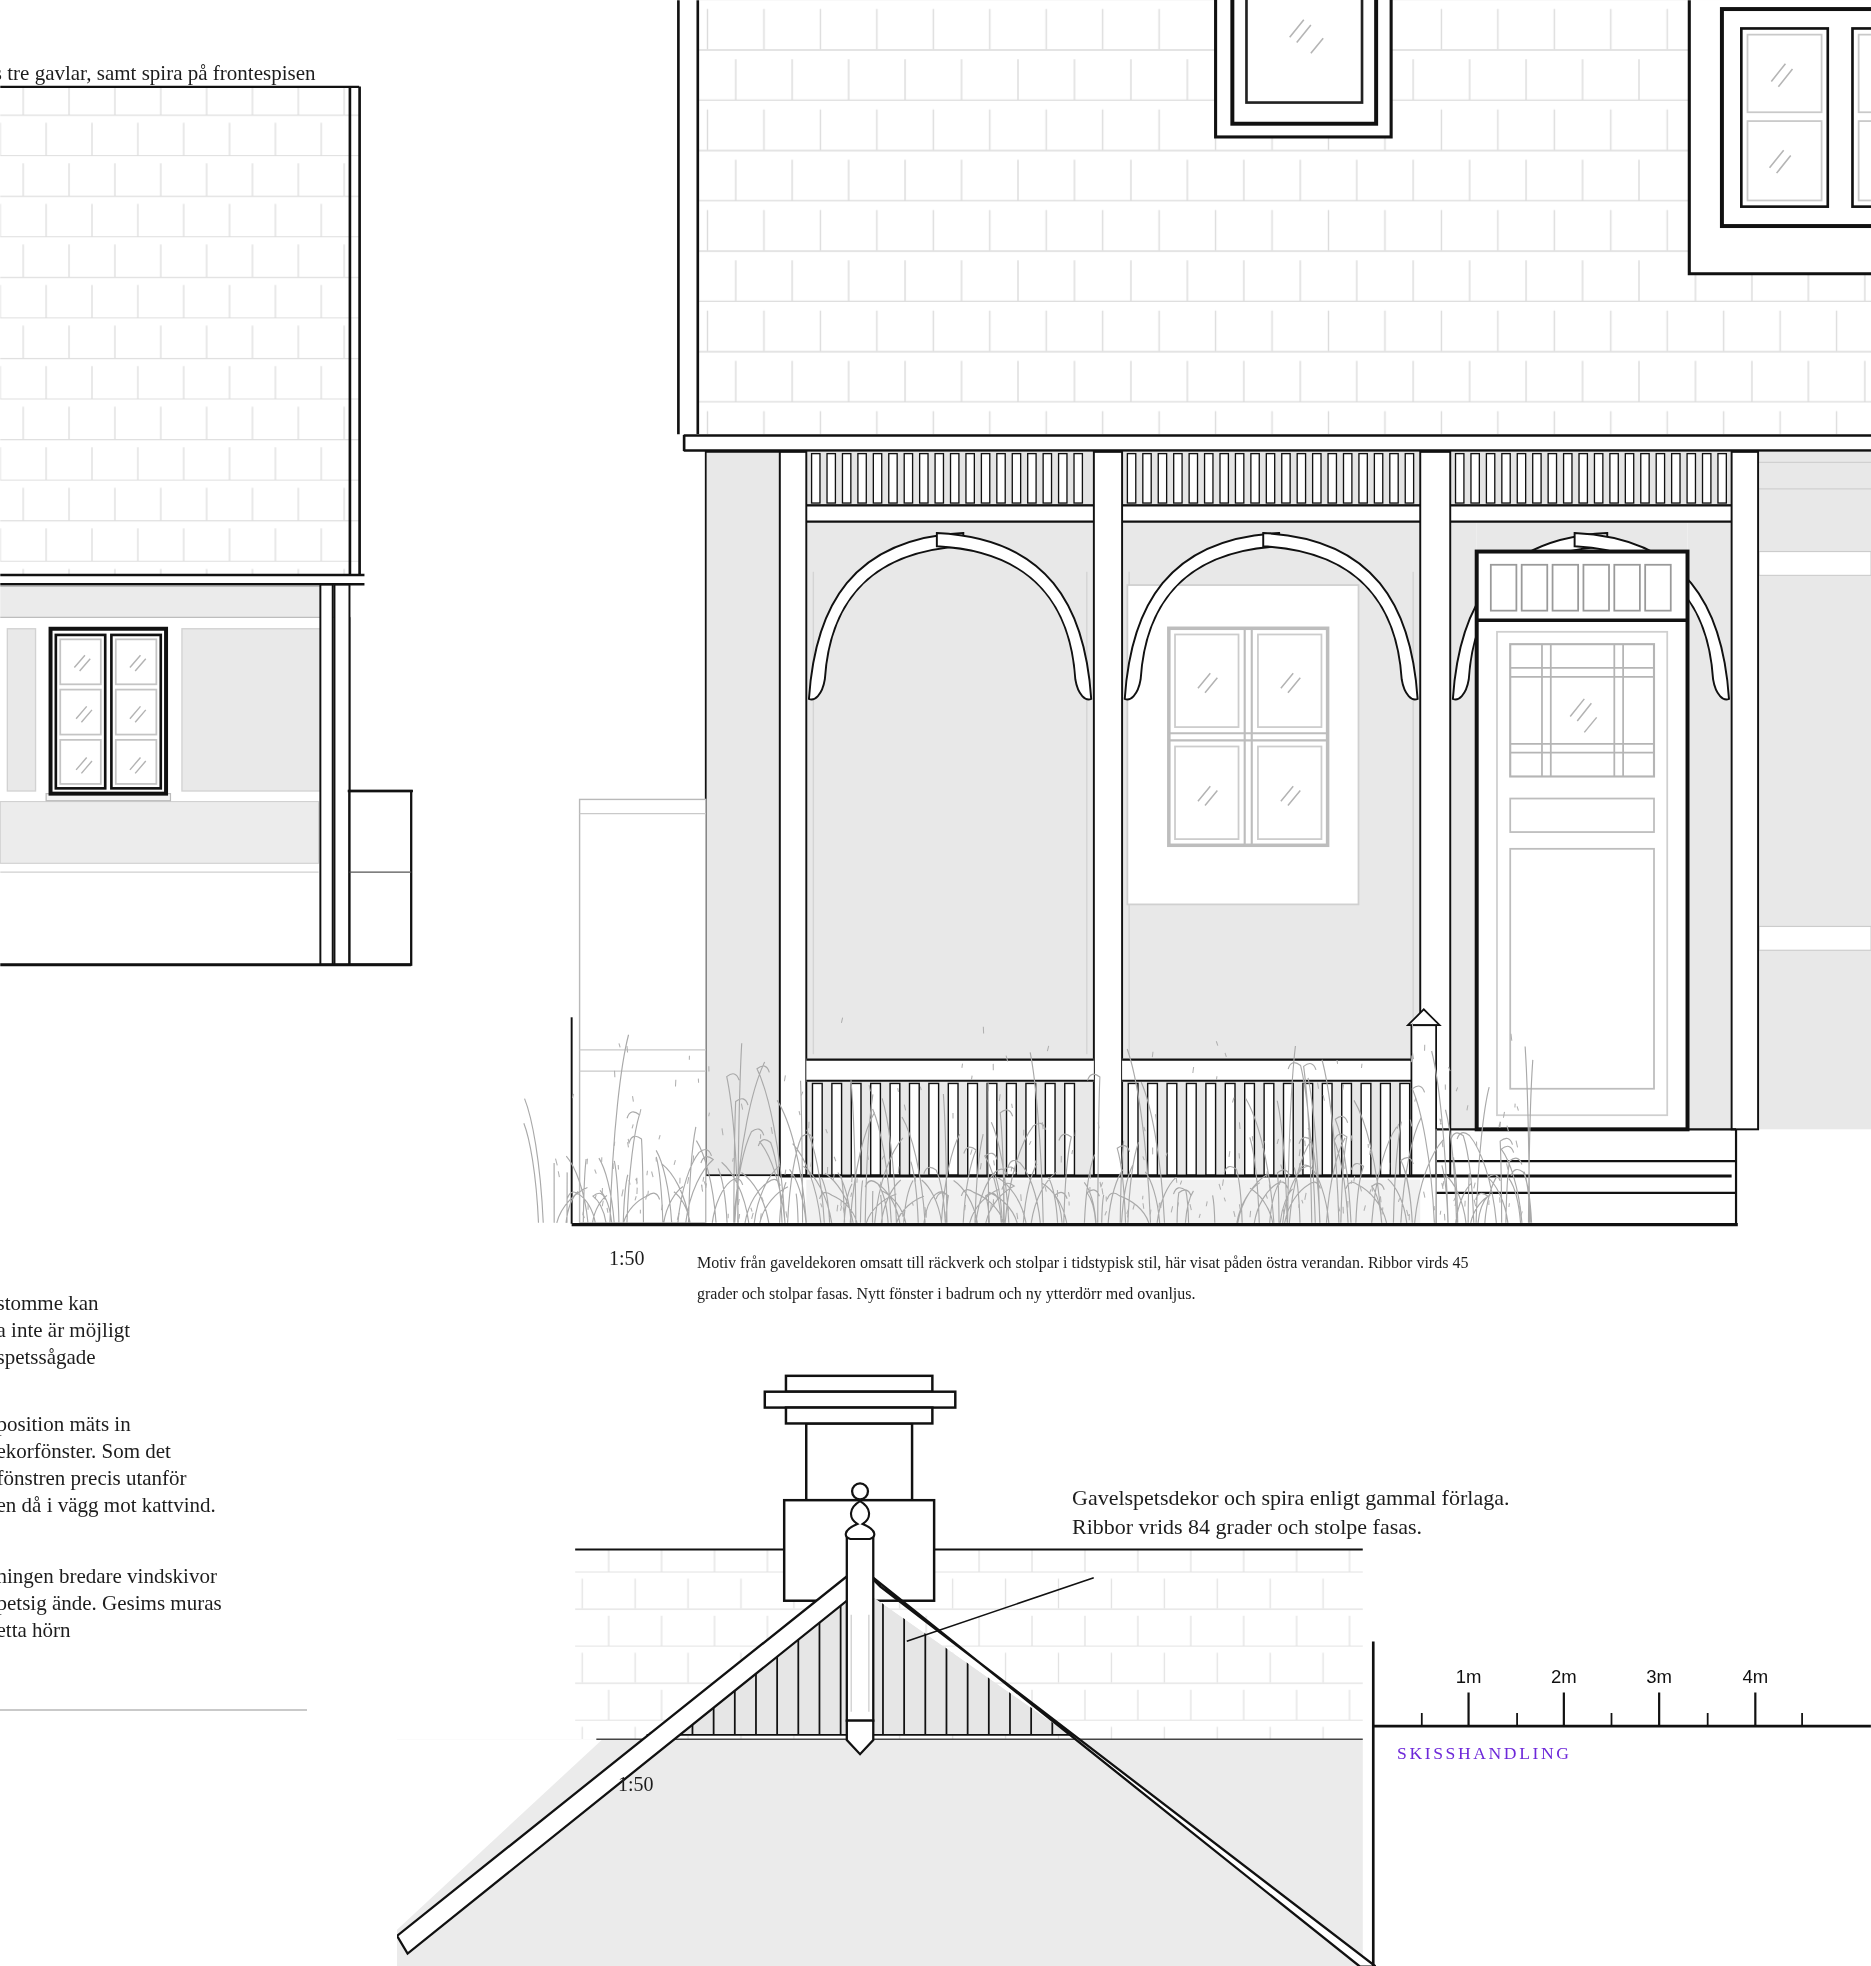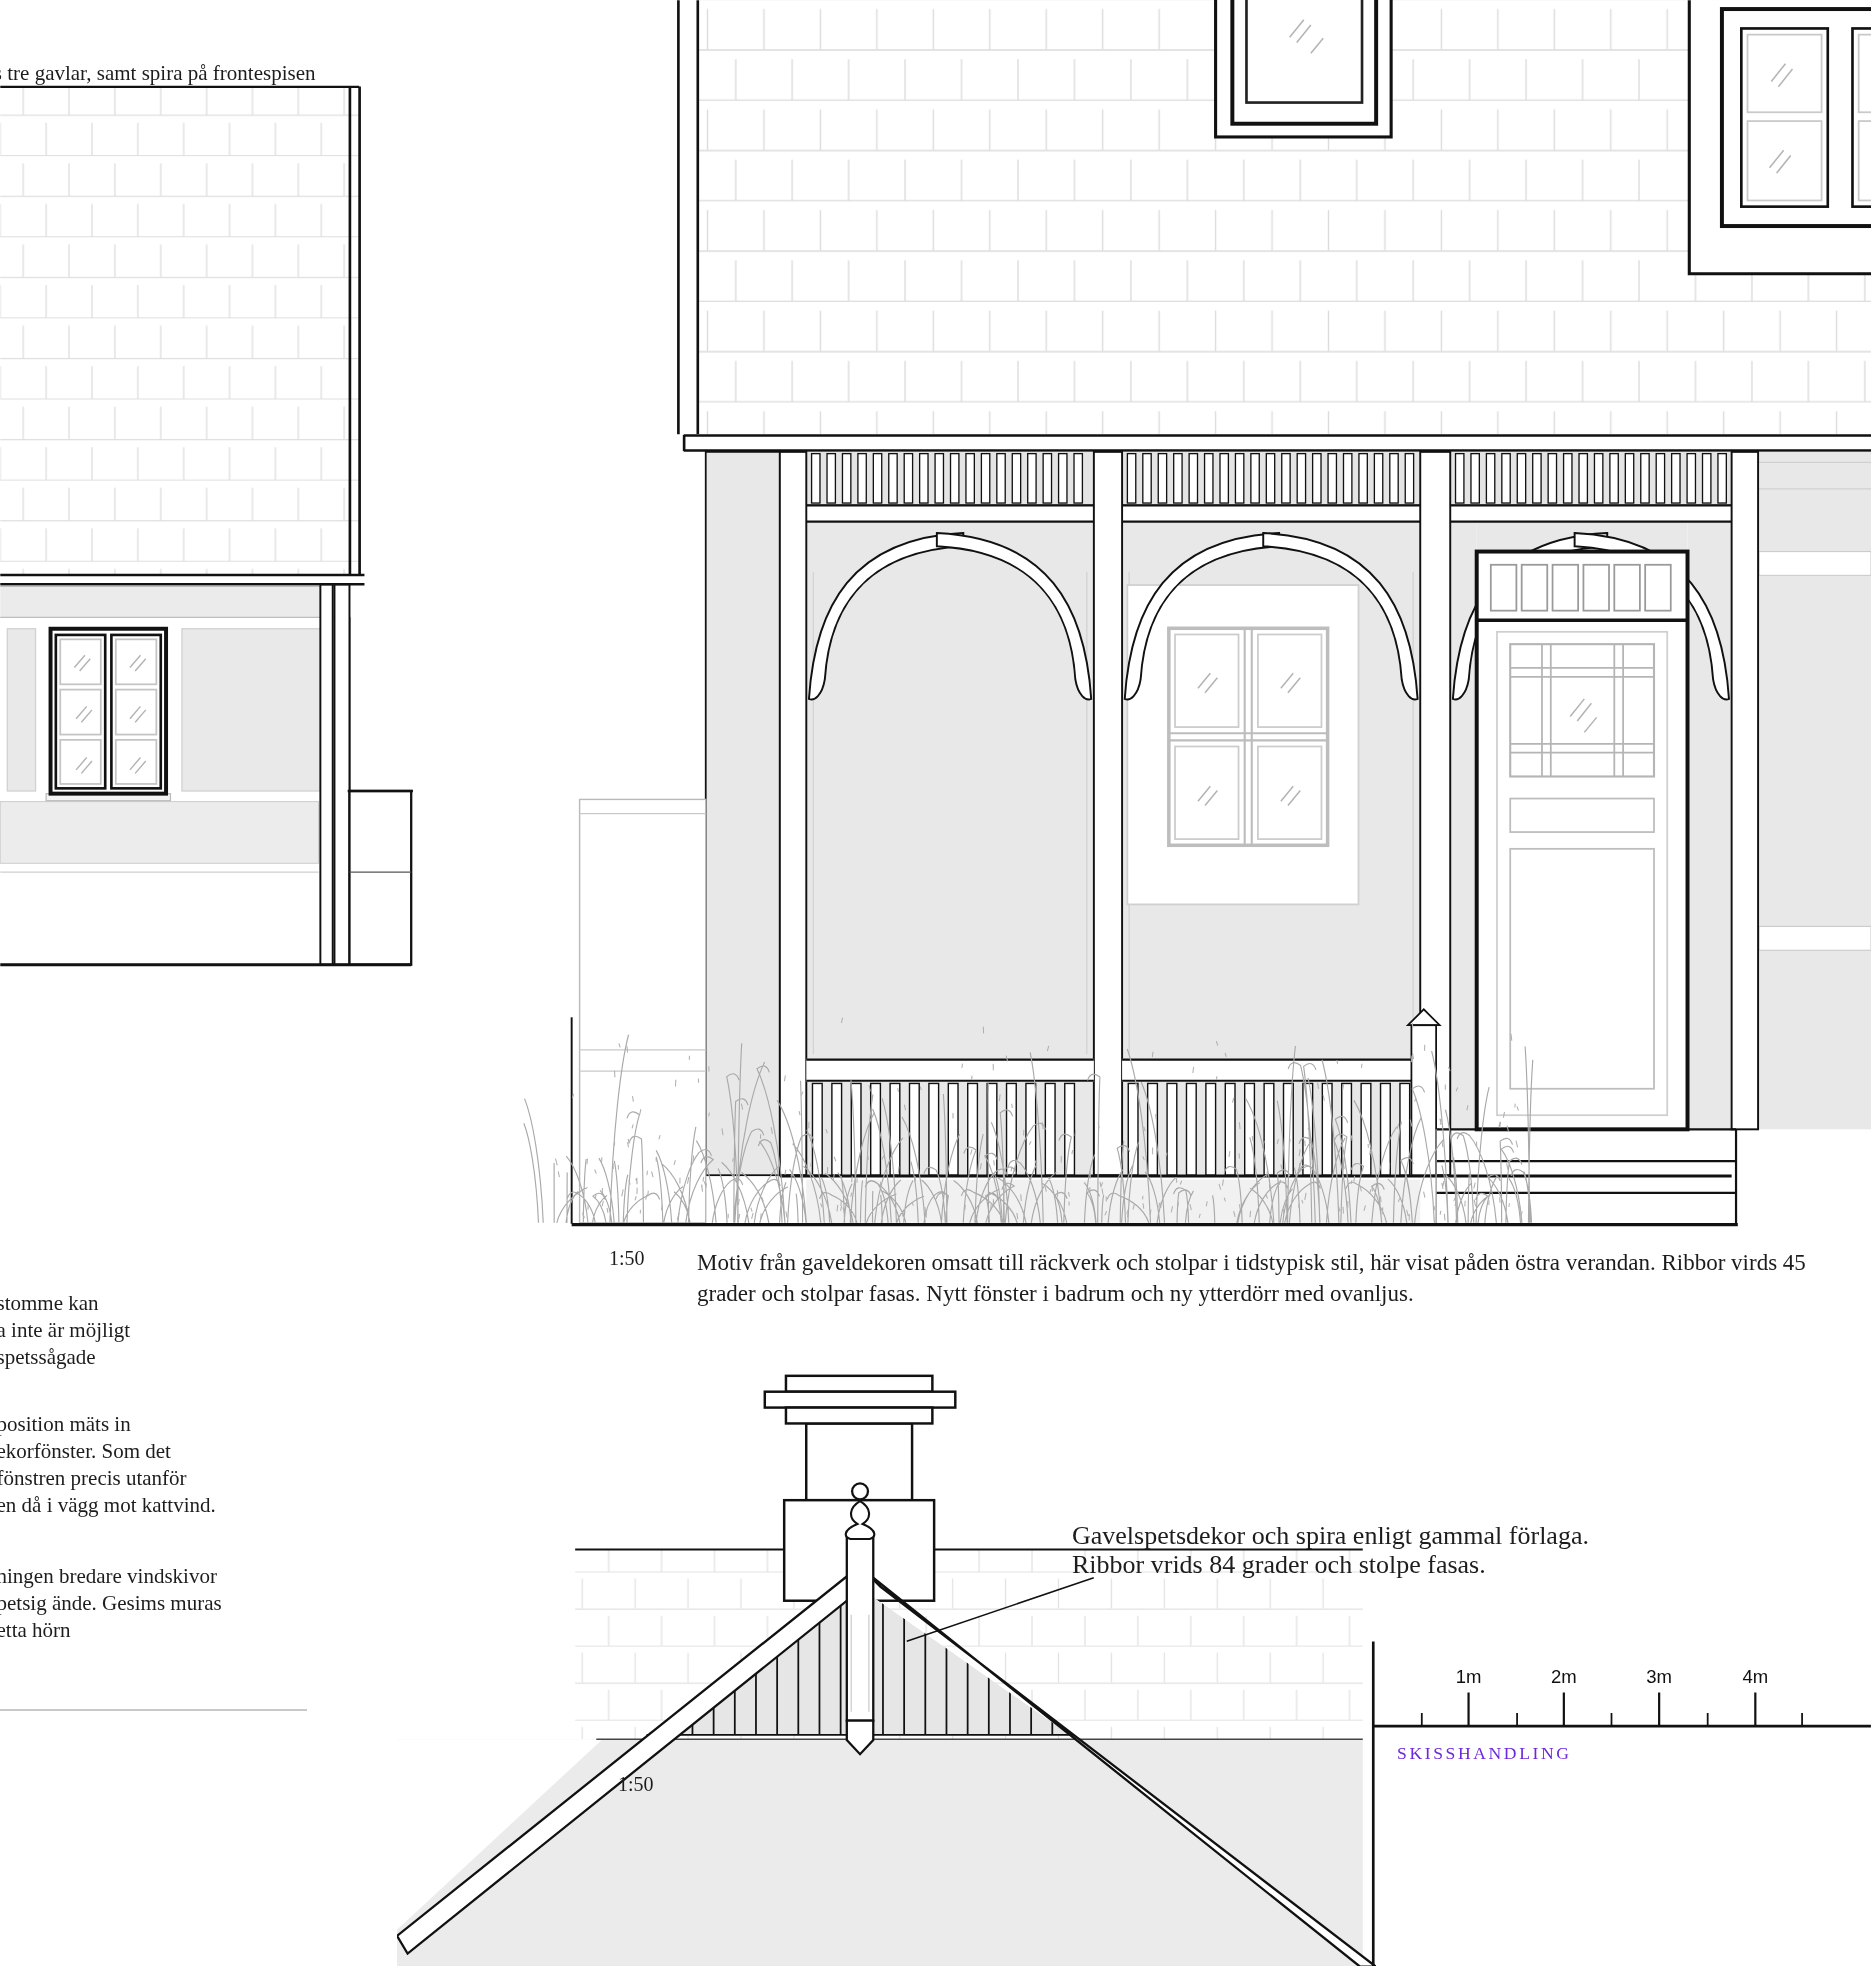--- a/index.html
+++ b/index.html
@@ -3,22 +3,22 @@
 <meta charset="utf-8">
 <style>
   html,body{margin:0;padding:0;}
   body{width:1871px;height:1966px;position:relative;background:#ffffff;overflow:hidden;
        font-family:"Liberation Serif", serif;color:#1c1c1c;}
   .abs{position:absolute;}
   .note{font-size:21px;line-height:27px;white-space:pre;color:#1d1d1d;}
   .top-note{left:-6.2px;top:60px;}
   .caption{left:609px;top:1247px;display:flex;align-items:flex-start;}
   .caption .scale{width:88px;flex:0 0 88px;font-size:20px;}
-  .caption .ctext{font-size:23px;line-height:31px;white-space:pre;}
-  .annotation{left:1072px;top:1521px;font-size:26px;line-height:29px;white-space:pre;}
+  .caption .ctext{font-size:16px;line-height:31px;white-space:pre;}
+  .annotation{left:1072px;top:1483px;font-size:22px;line-height:29px;white-space:pre;}
   .gable-scale{left:618px;top:1773px;font-size:20px;}
   .titleblock-label{left:1397px;top:1743px;font-size:17.6px;letter-spacing:2.6px;color:#6d28d9;}
   .hr{background:#c9c9c9;height:1.8px;}
   svg{display:block;}
   .ticklabel{font-family:"Liberation Sans", sans-serif;font-size:21px;fill:#111;}
 </style>
 </head>
 <body>
 
 <div class="abs note top-note">s tre gavlar, samt spira på frontespisen</div>

